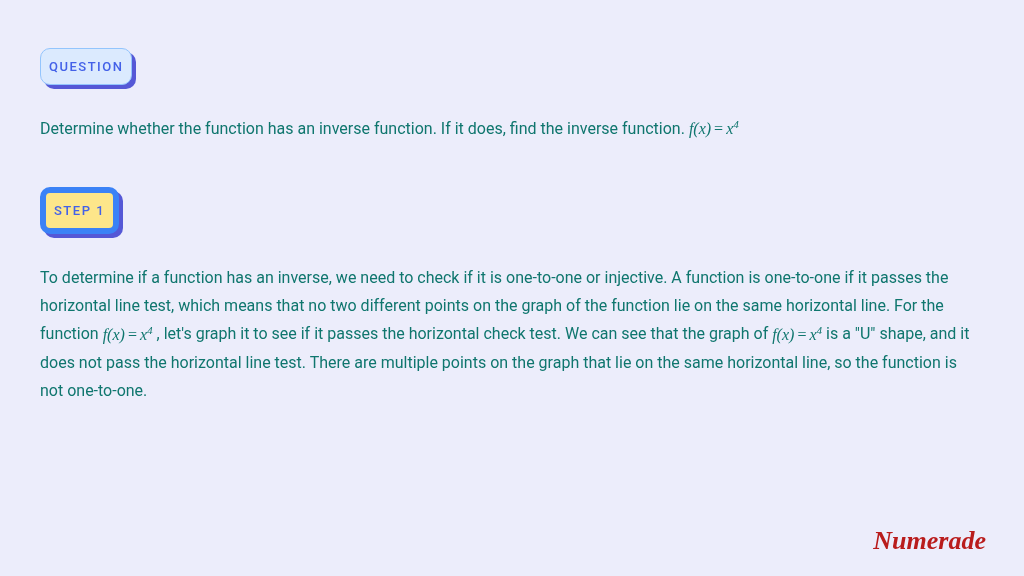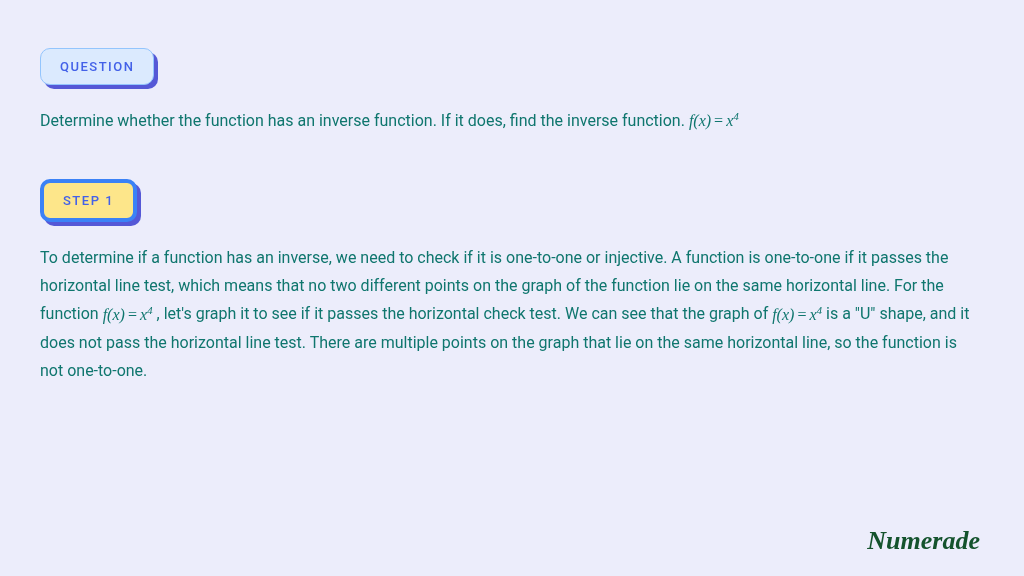--- a/index.html
+++ b/index.html
@@ -6,56 +6,56 @@
 body {
   width: 1024px; height: 576px;
   background: #ecedfb;
   font-family: -apple-system, BlinkMacSystemFont, 'Segoe UI', Roboto, sans-serif;
   color: #1a1a2e;
   position: relative;
   padding: 40px;
 }
 .badge {
   display: inline-block;
-  padding: 10px 19px;
+  padding: 10px 8px;
   border-radius: 10px;
   font-size: 13px;
   letter-spacing: 1.5px;
   font-weight: 500;
   box-shadow: 4px 4px 0 #5558d6;
-  margin-bottom: 22px;
+  margin-bottom: 30px;
   margin-top: 8px;
 }
 .badge.question {
   background: #dbeafe;
   border: 1px solid #93c5fd;
   color: #4361e8;
 }
 .badge.step {
   background: #fde68a;
-  border: 4px solid #3b82f6;
+  border: 6px solid #3b82f6;
   color: #4361e8;
 }
 .text-block {
   font-size: 16px;
   line-height: 1.75;
   color: #0f766e;
   margin-bottom: 24px;
 }
 .math { font-family: 'Georgia', 'Cambria Math', serif; font-style: italic; }
 .math .op { font-style: normal; padding: 0 3px; }
 sup { font-size: 0.7em; }
 .section-spacer { height: 12px; }
 .logo {
   position: absolute;
-  bottom: 20px; right: 44px;
+  bottom: 20px; right: 38px;
   font-family: 'Comic Sans MS', cursive;
   font-weight: 700;
   font-size: 26px;
-  color: #14532d;
+  color: #b91c1c;
   font-style: italic;
 }
 </style>
 </head>
 <body>
 
 
 
 <div class="badge question">QUESTION</div>
 

